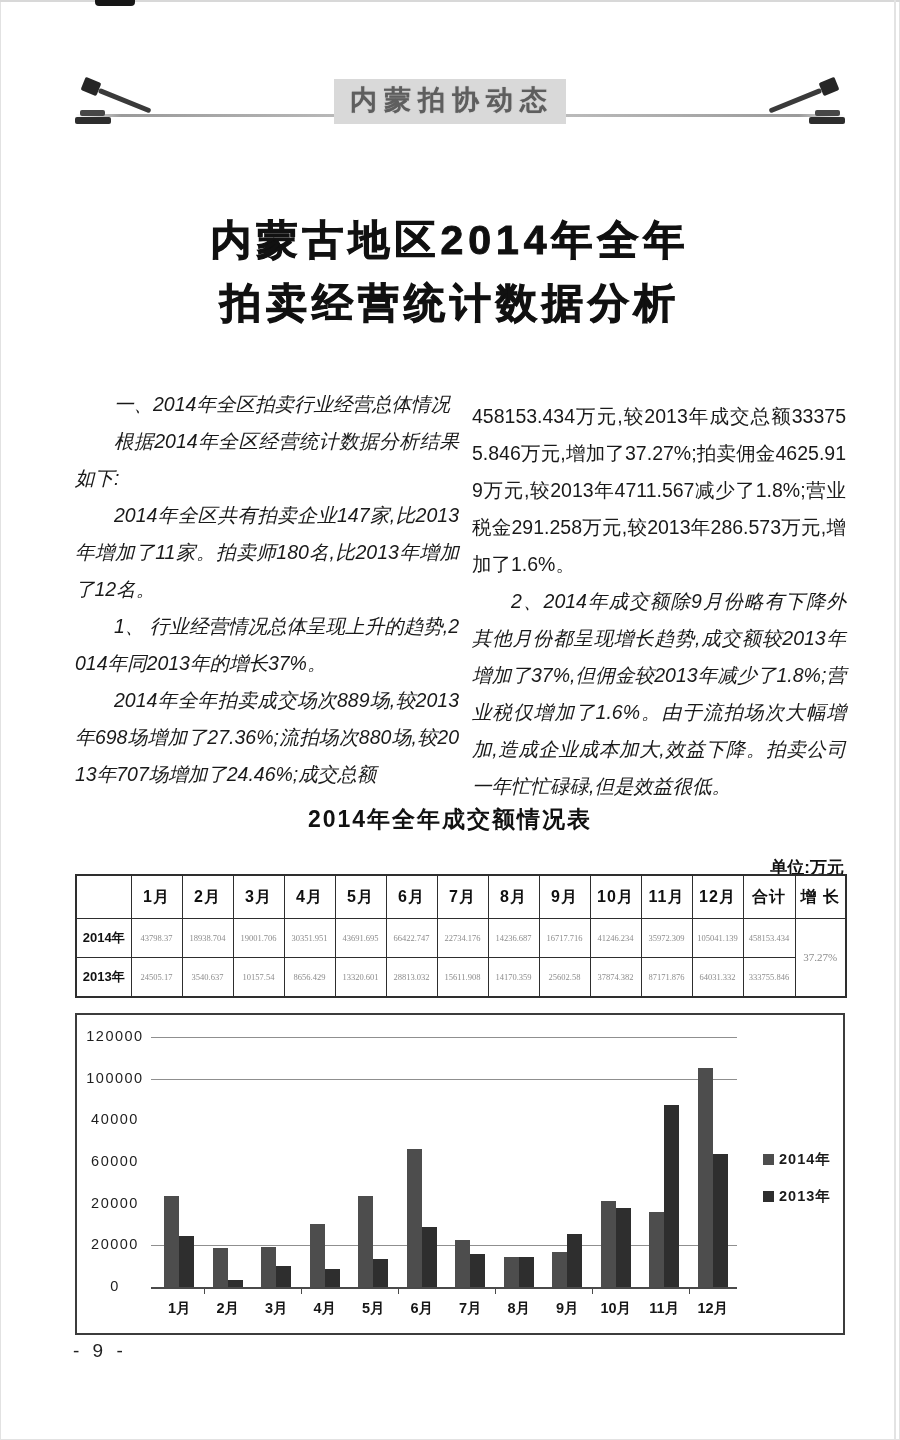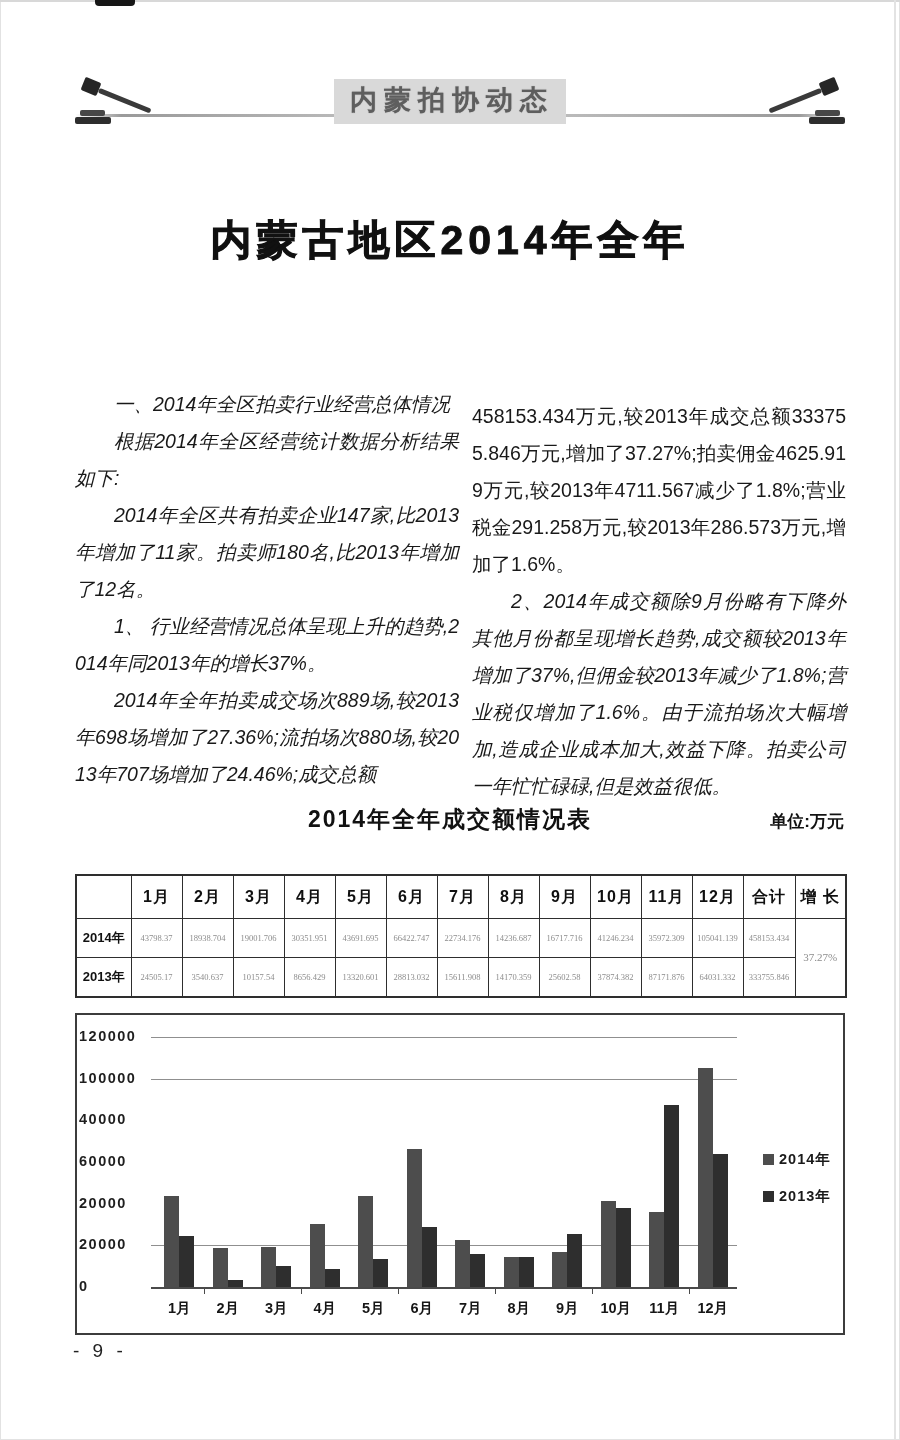--- a/index.html
+++ b/index.html
@@ -30,35 +30,35 @@
   .col{position:absolute;top:386px;font-size:19.5px;line-height:37px;text-align:justify;
        word-break:break-all;color:#191919;}
   .col.left{left:75px;width:384px;}
   .col.right{left:472px;width:374px;margin-top:12px;}
   .col p{margin:0;}
   .col p.ind{text-indent:2em;font-style:italic;}
 
   
   .tbl-title{position:absolute;left:0;top:804px;width:100%;text-align:center;
     font-size:23px;font-weight:700;letter-spacing:2px;color:#111;}
-  .tbl-unit{position:absolute;top:810px;right:56px;font-size:17px;font-weight:700;color:#111;}
+  .tbl-unit{position:absolute;top:856px;right:56px;font-size:17px;font-weight:700;color:#111;}
   table.summary{position:absolute;left:75px;top:874px;width:770px;border-collapse:collapse;
     table-layout:fixed;border:2px solid #2e2e2e;background:#fff;}
   table.summary th,table.summary td{border:1px solid #2e2e2e;padding:0;text-align:center;overflow:hidden;}
   table.summary thead th{height:42px;font-size:16px;font-weight:700;color:#101010;letter-spacing:1px;}
   table.summary tbody tr{height:39px;}
   th.rowlab{font-size:13px;font-weight:700;color:#111;letter-spacing:0;}
   td.val{font-family:"Liberation Serif",serif;font-size:8.5px;color:#8c8c8c;}
   td.growth{font-family:"Liberation Serif",serif;font-size:11px;color:#8c8c8c;}
 
   
   .chart-box{position:absolute;left:75px;top:1013px;width:770px;height:322px;
     border:2px solid #3c3c3c;background:#fff;box-sizing:border-box;}
-  .ylab{position:absolute;left:2px;width:72px;text-align:left;font-size:14.5px;
-    font-weight:700;color:#1e1e1e;letter-spacing:1.5px;}
+  .ylab{position:absolute;left:2px;width:72px;text-align:center;font-size:14.5px;
+    font-weight:400;color:#1e1e1e;letter-spacing:1.5px;}
   .grid{position:absolute;height:1px;background:#8f8f8f;}
   .axis{position:absolute;height:2px;background:#4a4a4a;}
   .tick{position:absolute;width:1px;height:5px;background:#4a4a4a;}
   .bar{position:absolute;}
   .xlab{position:absolute;width:46px;text-align:center;font-size:14.5px;font-weight:700;color:#161616;}
   .lgd{position:absolute;display:flex;align-items:center;gap:5px;font-size:14.5px;
     font-weight:700;color:#1a1a1a;letter-spacing:1px;}
   .lgd .sw{width:11px;height:11px;display:inline-block;}
 
   .pageno{position:absolute;left:73px;top:1340px;font-size:19px;letter-spacing:4px;color:#222;}
@@ -85,20 +85,21 @@
   <svg class="gavel right" viewBox="0 0 92 52">
     <rect x="3" y="41" width="36" height="7" rx="2" fill="#2d2d2d"></rect>
     <rect x="8" y="34" width="25" height="6" rx="2" fill="#474747"></rect>
     <g transform="rotate(22 20 12)">
       <rect x="10" y="4" width="17" height="14" rx="2" fill="#262626"></rect>
       <rect x="27" y="9" width="56" height="5" rx="2.5" fill="#3a3a3a"></rect>
     </g>
   </svg>
 
   <div class="title l1">内蒙古地区2014年全年</div>
+  <div class="title l2">拍卖经营统计数据分析</div>
 
   <div class="col left">
     <p class="ind">一、2014年全区拍卖行业经营总体情况</p>
     <p class="ind">根据2014年全区经营统计数据分析结果如下:</p>
     <p class="ind">2014年全区共有拍卖企业147家,比2013年增加了11家。拍卖师180名,比2013年增加了12名。</p>
     <p class="ind">1、 行业经营情况总体呈现上升的趋势,2014年同2013年的增长37%。</p>
     <p class="ind">2014年全年拍卖成交场次889场,较2013年698场增加了27.36%;流拍场次880场,较2013年707场增加了24.46%;成交总额</p>
   </div>
   <div class="col right">
     <p>458153.434万元,较2013年成交总额333755.846万元,增加了37.27%;拍卖佣金4625.919万元,较2013年4711.567减少了1.8%;营业税金291.258万元,较2013年286.573万元,增加了1.6%。</p>

